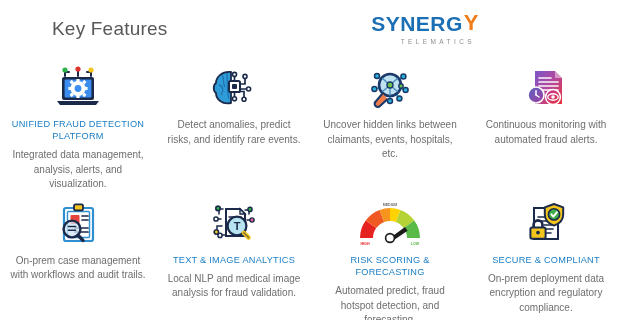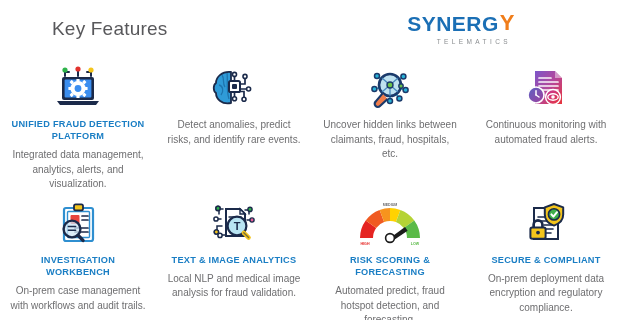--- a/index.html
+++ b/index.html
@@ -6,21 +6,21 @@
   body{
     width:624px;height:320px;
     background:#ffffff;
     font-family:"Liberation Sans",sans-serif;
     overflow:hidden;
     position:relative;
   }
   .page{position:relative;width:624px;height:320px;}
 
   
-  .header{position:absolute;left:0;top:0;width:501px;height:56px;padding-left:36px;}
+  .header{position:absolute;left:0;top:0;width:501px;height:56px;}
   .page-title{
     position:absolute;left:52px;top:18px;
     font-size:19px;color:#58585b;letter-spacing:.2px;
     font-family:"Liberation Sans",sans-serif;font-weight:400;white-space:nowrap;
   }
   .logo{position:absolute;right:22px;top:12px;text-align:right;margin-left:28px;}
   .logo-main{
     font-size:21px;font-weight:700;color:#1b6fb5;letter-spacing:.5px;
     line-height:1;display:flex;align-items:center;justify-content:flex-end;
   }
@@ -37,21 +37,21 @@
   }
   .card{
     display:flex;flex-direction:column;align-items:center;
     padding:6px 10px 0 10px;box-sizing:border-box;text-align:center;
   }
   .icon-wrap{
     height:52px;display:flex;align-items:center;justify-content:center;
     margin-bottom:4px;
   }
   .card-title{
-    font-size:9.2px;font-weight:700;color:#1a7ec4;
+    font-size:9.2px;font-weight:400;color:#1a7ec4;
     letter-spacing:.25px;line-height:1.32;margin-bottom:6px;
     text-transform:uppercase;
   }
   .card-desc{
     font-size:10px;color:#6e6e70;line-height:1.45;max-width:150px;
     font-weight:400;
   }
   svg{display:block;}
 </style>
 </head>
@@ -97,21 +97,21 @@
               <rect x="4.7" y="4.7" width="3.3" height="3.3" rx="0.7" transform="rotate(45 6.3 6.3)"></rect>
               <rect x="4.7" y="-8" width="3.3" height="3.3" rx="0.7" transform="rotate(-45 6.3 -6.3)"></rect>
               <rect x="-8" y="4.7" width="3.3" height="3.3" rx="0.7" transform="rotate(-45 -6.3 6.3)"></rect>
             </g>
             <circle r="3.4" fill="#3b8ef0"></circle>
           </g>
           <path d="M4 37 h42 l-3 4 H7 Z" fill="#1b2a4a"></path>
         </svg>
       </div>
       <div class="card-title">UNIFIED FRAUD DETECTION PLATFORM</div>
-      <div class="card-desc">Integrated data management, analytics, alerts, and visualization.</div>
+      <div class="card-desc">Integrated data management, analysis, alerts, and visualization.</div>
     </div>
 
     <div class="card">
       <div class="icon-wrap">
         <svg width="50" height="48" viewBox="0 0 50 48">
           <path d="M22 8 C13 7 7 13 7 19 C4 21 4 27 7 29 C7 35 13 41 22 39 Z" fill="#2f9bd8" stroke="#1b2a4a" stroke-width="1.8" stroke-linejoin="round"></path>
           <g stroke="#1b6fa8" stroke-width="1.3" fill="none" opacity=".85">
             <path d="M13 11 C16 15 13 19 16 23"></path>
             <path d="M10 21 C14 22 15 27 12 31"></path>
             <path d="M18 9 C19 16 17 26 20 35"></path>
@@ -163,21 +163,21 @@
             <circle cx="12" cy="12" r="2.5"></circle>
               <circle cx="38.4" cy="12.6" r="2.5"></circle>
             <circle cx="9.4" cy="25" r="2.5"></circle>
               <circle cx="40.6" cy="26" r="2.5"></circle>
             <circle cx="34.4" cy="34.6" r="2.5"></circle>
               <circle cx="25" cy="37" r="2.5"></circle>
           </g>
           <circle cx="36" cy="22" r="2.2" fill="#6cc24a" stroke="#1b3a6b" stroke-width="1.4"></circle>
         </svg>
       </div>
-      <div class="card-desc">Uncover hidden links between claimants, fraud, hospitals, etc.</div>
+      <div class="card-desc">Uncover hidden links between claimants, events, hospitals, etc.</div>
     </div>
 
     <div class="card">
       <div class="icon-wrap">
         <svg width="50" height="48" viewBox="0 0 50 48">
           <defs>
             <linearGradient id="gradDoc" x1="0" y1="0" x2="1" y2="1">
               <stop offset="0" stop-color="#7b56c9"></stop>
               <stop offset="0.5" stop-color="#b5479a"></stop>
               <stop offset="1" stop-color="#e8343b"></stop>
@@ -234,21 +234,20 @@
           <g transform="translate(19,29)">
             <circle r="8.4" fill="#cfe6f5" fill-opacity=".75" stroke="#1b2a4a" stroke-width="2.4"></circle>
             <g stroke="#1b2a4a" stroke-width="1.5" stroke-linecap="round">
               <path d="M-3.6 -2.4 h7.2"></path>
                 <path d="M-3.6 1.2 h7.2"></path>
             </g>
             <path d="M6 6.2 L11 11.4" stroke="#1b2a4a" stroke-width="3.4" stroke-linecap="round"></path>
           </g>
         </svg>
       </div>
-      <div class="card-title">INVESTIGATION WORKBENCH</div>
       <div class="card-desc">On-prem case management with workflows and audit trails.</div>
     </div>
 
     <div class="card">
       <div class="icon-wrap">
         <svg width="50" height="48" viewBox="0 0 50 48">
           <g stroke="#1b2a4a" stroke-width="1.5" fill="none" stroke-linecap="round">
             <path d="M14 9 h-4 v5"></path>
               <path d="M12 19 h-4"></path>
               <path d="M13 26 h-5 v5"></path>

